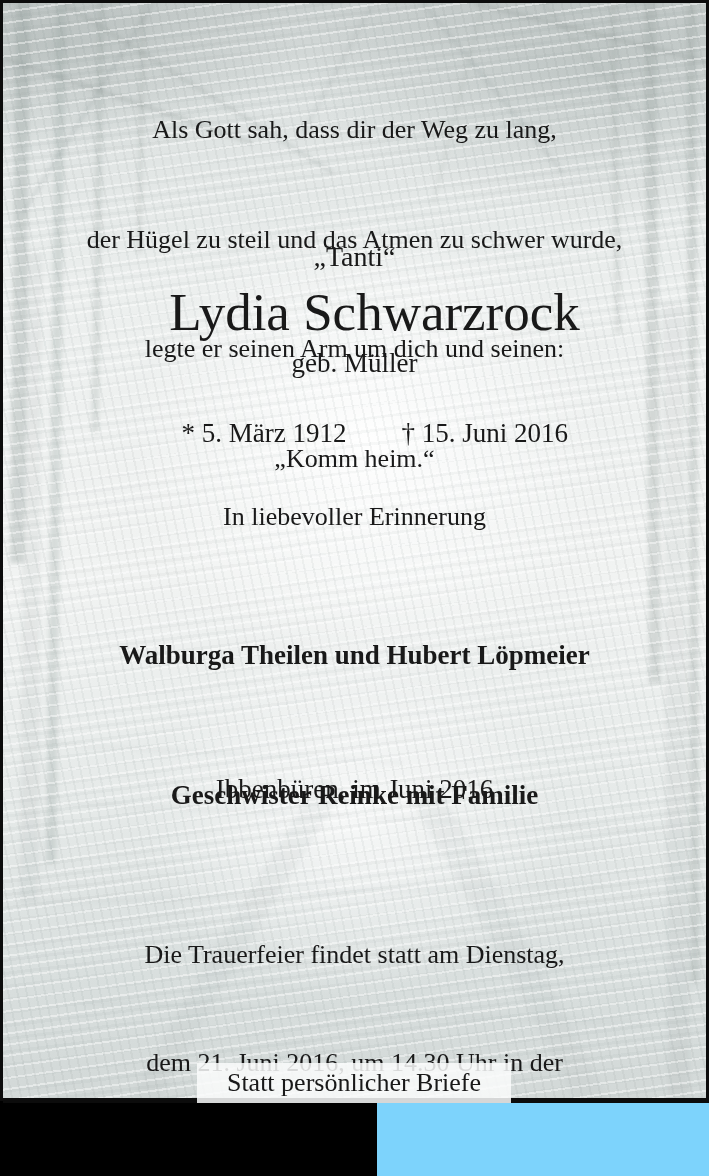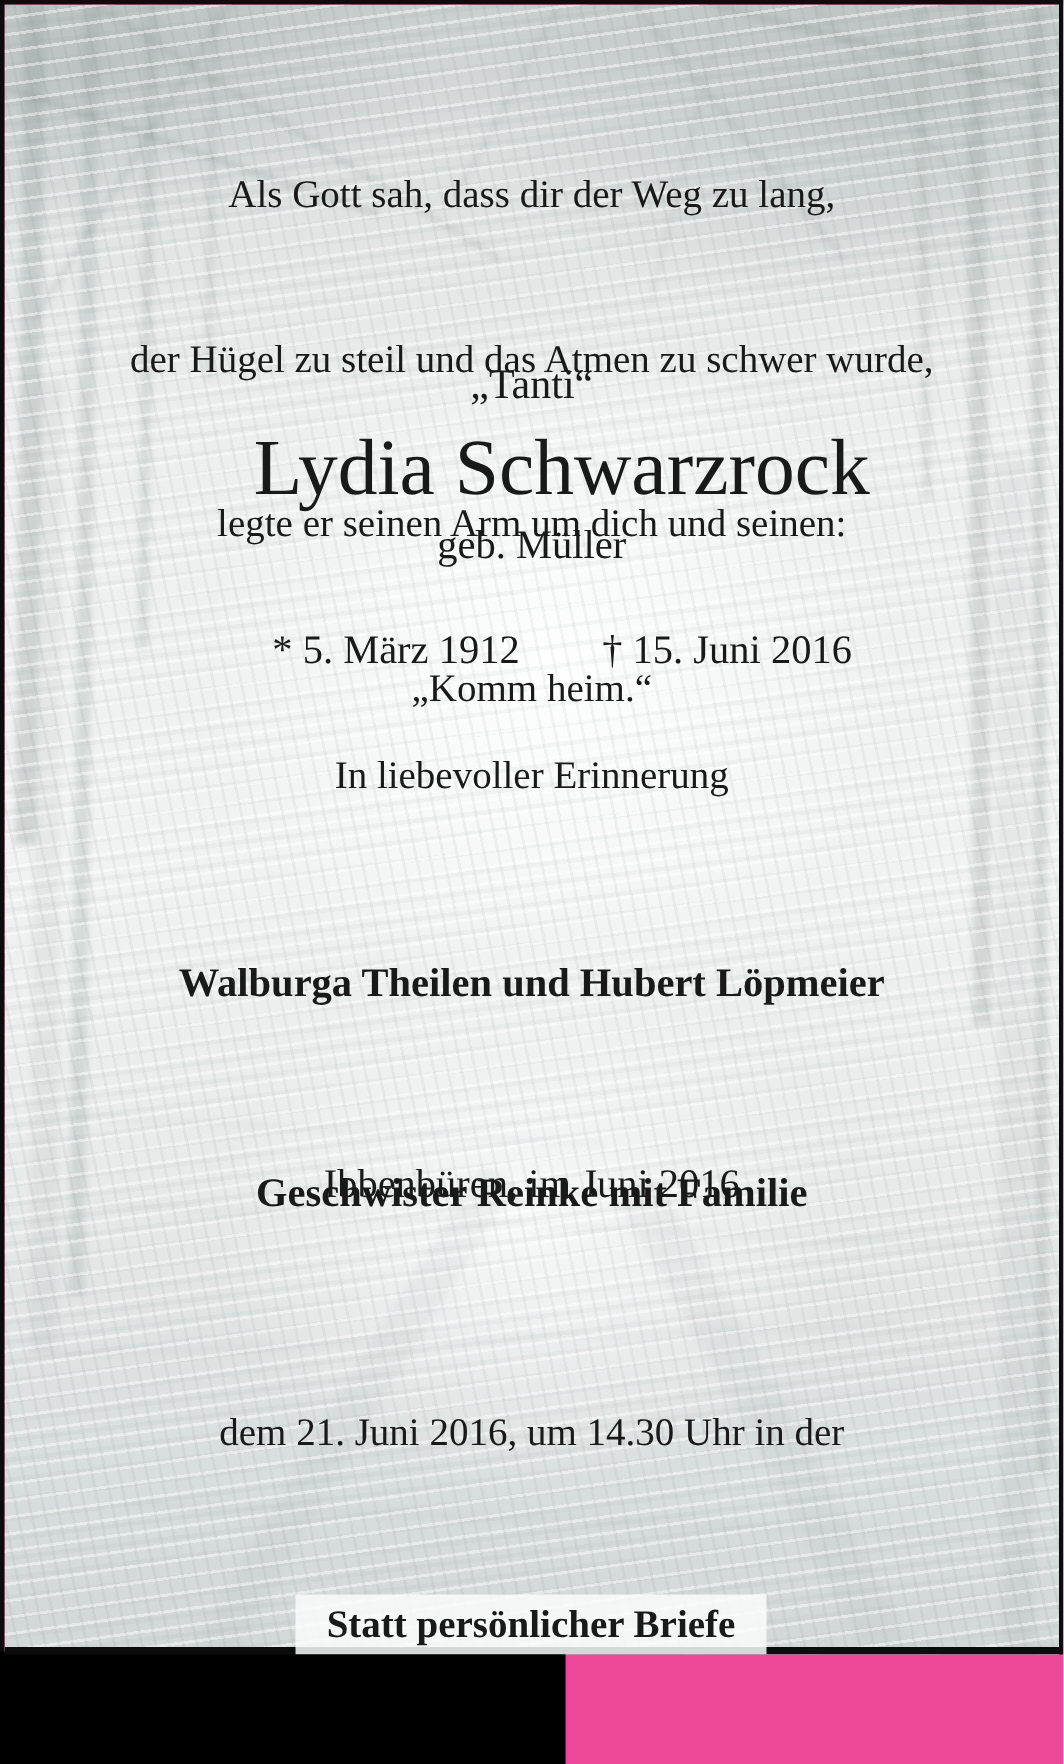--- a/index.html
+++ b/index.html
@@ -1,16 +1,16 @@
 <!DOCTYPE html>
 <html lang="de"><head>
 <meta charset="utf-8">
 <style>
   html,body{margin:0;padding:0;background:#ffffff;}
-  .page{position:relative;width:709px;height:1176px;background:#ec4899;overflow:hidden;
+  .page{position:relative;width:709px;height:1176px;background:#7dd3fc;overflow:hidden;
         font-family:"Liberation Serif","DejaVu Serif",serif;color:#191919;}
   
   .card{position:absolute;left:0;top:0;width:709px;height:1103px;box-sizing:border-box;
         border:3px solid #0c0c0c;border-bottom:none;overflow:hidden;
         background:
           radial-gradient(ellipse 48% 30% at 52% 40%, rgba(255,255,255,0.95), rgba(255,255,255,0) 70%),
           radial-gradient(ellipse 40% 22% at 50% 74%, rgba(255,255,255,0.7), rgba(255,255,255,0) 75%),
           radial-gradient(ellipse 55% 18% at 85% 6%, rgba(150,160,158,0.35), rgba(255,255,255,0) 75%),
           radial-gradient(ellipse 45% 14% at 8% 4%, rgba(140,150,148,0.30), rgba(255,255,255,0) 75%),
           linear-gradient(180deg,#c9cfce 0%,#dde2e1 10%,#ecefee 26%,#f1f3f2 52%,#e6eae9 72%,#d9dfde 88%,#d2d8d7 100%);}
@@ -29,21 +29,21 @@
   .dates .gap{display:inline-block;width:55px;}
   .memorial{top:498px;font-size:26px;line-height:32px;}
   .mourners{top:536px;font-size:27px;line-height:46.5px;}
   .mourners b{font-weight:bold;text-align:right;}
   .placedate{top:770px;font-size:27px;line-height:32px;}
   .funeral{top:862px;font-size:26px;line-height:36px;}
   .burial{top:986px;font-size:26px;line-height:32px;}
   .bottom-border{position:absolute;left:0;right:0;bottom:0;height:5px;background:#0c0c0c;z-index:2;}
   .statt-box{position:absolute;left:194px;top:1060px;width:314px;height:40px;z-index:3;
              background:rgba(250,252,251,0.85);text-align:center;font-size:26px;line-height:34px;
-             padding-top:3px;box-sizing:border-box;font-weight:bold;}
+             padding-top:3px;box-sizing:border-box;}
   
   .black-bar{position:absolute;left:0;top:1101px;width:377px;height:75px;background:#000000;}
 </style>
 </head>
 <body>
 
 <div class="page">
 
   <div class="card">
 
@@ -103,20 +103,21 @@
     <div class="t memorial">In liebevoller Erinnerung</div>
 
     <div class="t mourners">
       <div><b>Walburga Theilen und Hubert Löpmeier</b><span></span></div>
       <div><b>Geschwister Reinke mit Familie</b><span></span></div>
     </div>
 
     <div class="t placedate">Ibbenbüren, im Juni 2016</div>
 
     <div class="t funeral">
+      <div>Die Trauerfeier findet statt am Dienstag,</div>
       <div>dem 21. Juni 2016, um 14.30 Uhr in der</div>
       
     </div>
 
 
     <div class="bottom-border"></div>
 
     <div class="statt-box">
       <span>Statt persönlicher Briefe</span>
     </div>

